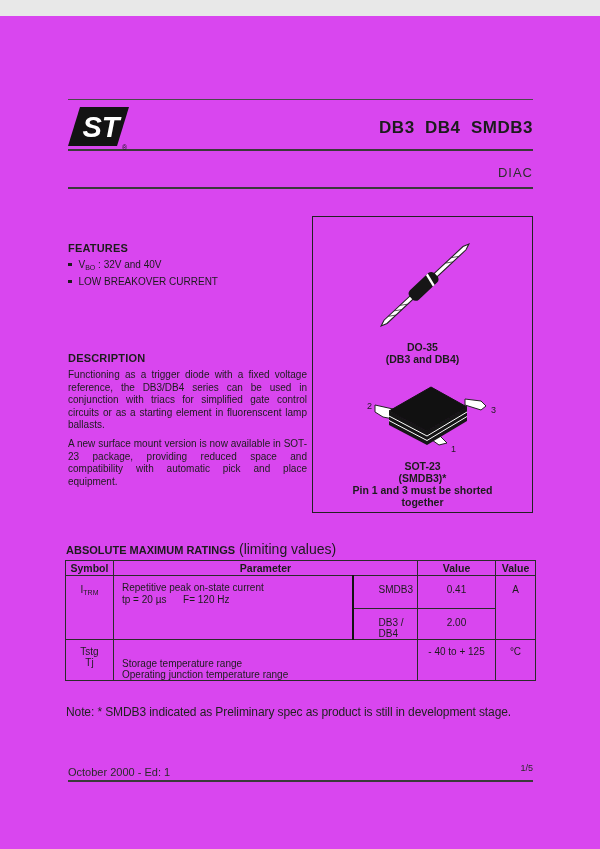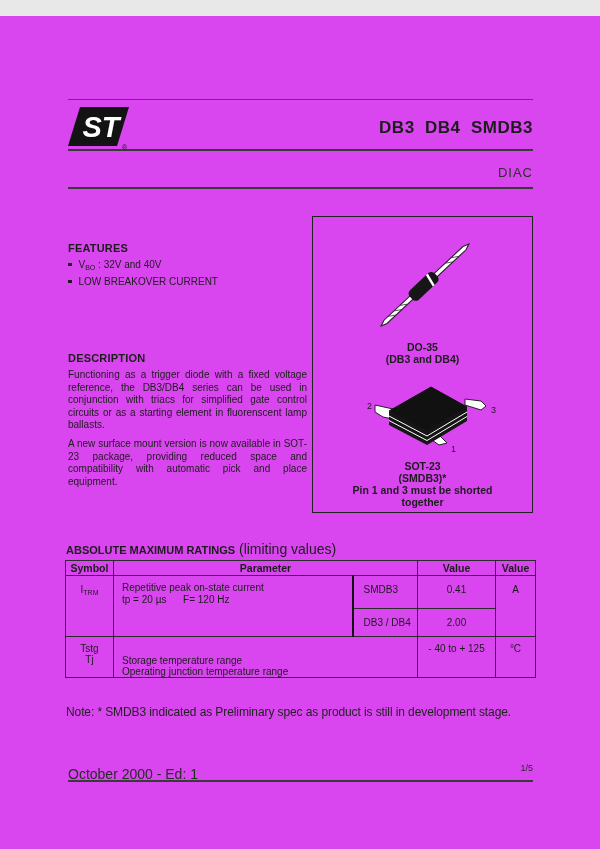--- a/index.html
+++ b/index.html
@@ -46,31 +46,31 @@
   table.amr {
     position:absolute; left:65px; top:544px; width:470px;
     border-collapse:collapse; table-layout:fixed; font-size:10px; color:#1c1c1c;
     border:1.5px solid #222;
   }
   table.amr th, table.amr td { border:1px solid #2b2b2b; vertical-align:top; }
   table.amr th { font-size:10.5px; font-weight:bold; text-align:center; height:15px; vertical-align:middle; }
   td.sym { text-align:center; padding-top:8px; }
   td.param { padding:6px 6px 0 8px; }
   td.param .l2 { white-space:pre; display:block; margin-top:1px; }
-  td.variant { border-left:2px solid #111 !important; padding:8px 4px 0 10px; }
+  td.variant { border-left:2px solid #111 !important; padding:8px 4px 0 25px; }
   td.val { text-align:center; padding-top:8px; }
   td.unit { text-align:center; padding-top:8px; }
   tr.r1a td { height:33px; }
   tr.r1b td { height:28px; }
   tr.r2 td { height:40px; padding-top:6px; }
   tr.r2 td.param { padding-top:18px; }
 
   .note { position:absolute; left:66px; top:689px; font-size:12px; color:#222; letter-spacing:-0.1px; }
 
-  .footer-left { position:absolute; left:68px; top:750px; font-size:14px; color:#2a2a2a; }
+  .footer-left { position:absolute; left:68px; top:750px; font-size:11px; color:#2a2a2a; }
   .footer-right { position:absolute; right:67px; top:747px; font-size:9px; color:#2a2a2a; }
 </style>
 </head>
 <body>
 
 <div class="page">
 
   <div class="rule thin" style="top:83px;"></div>
   <div class="rule" style="top:133px;"></div>
   <div class="rule" style="top:171px;"></div>

